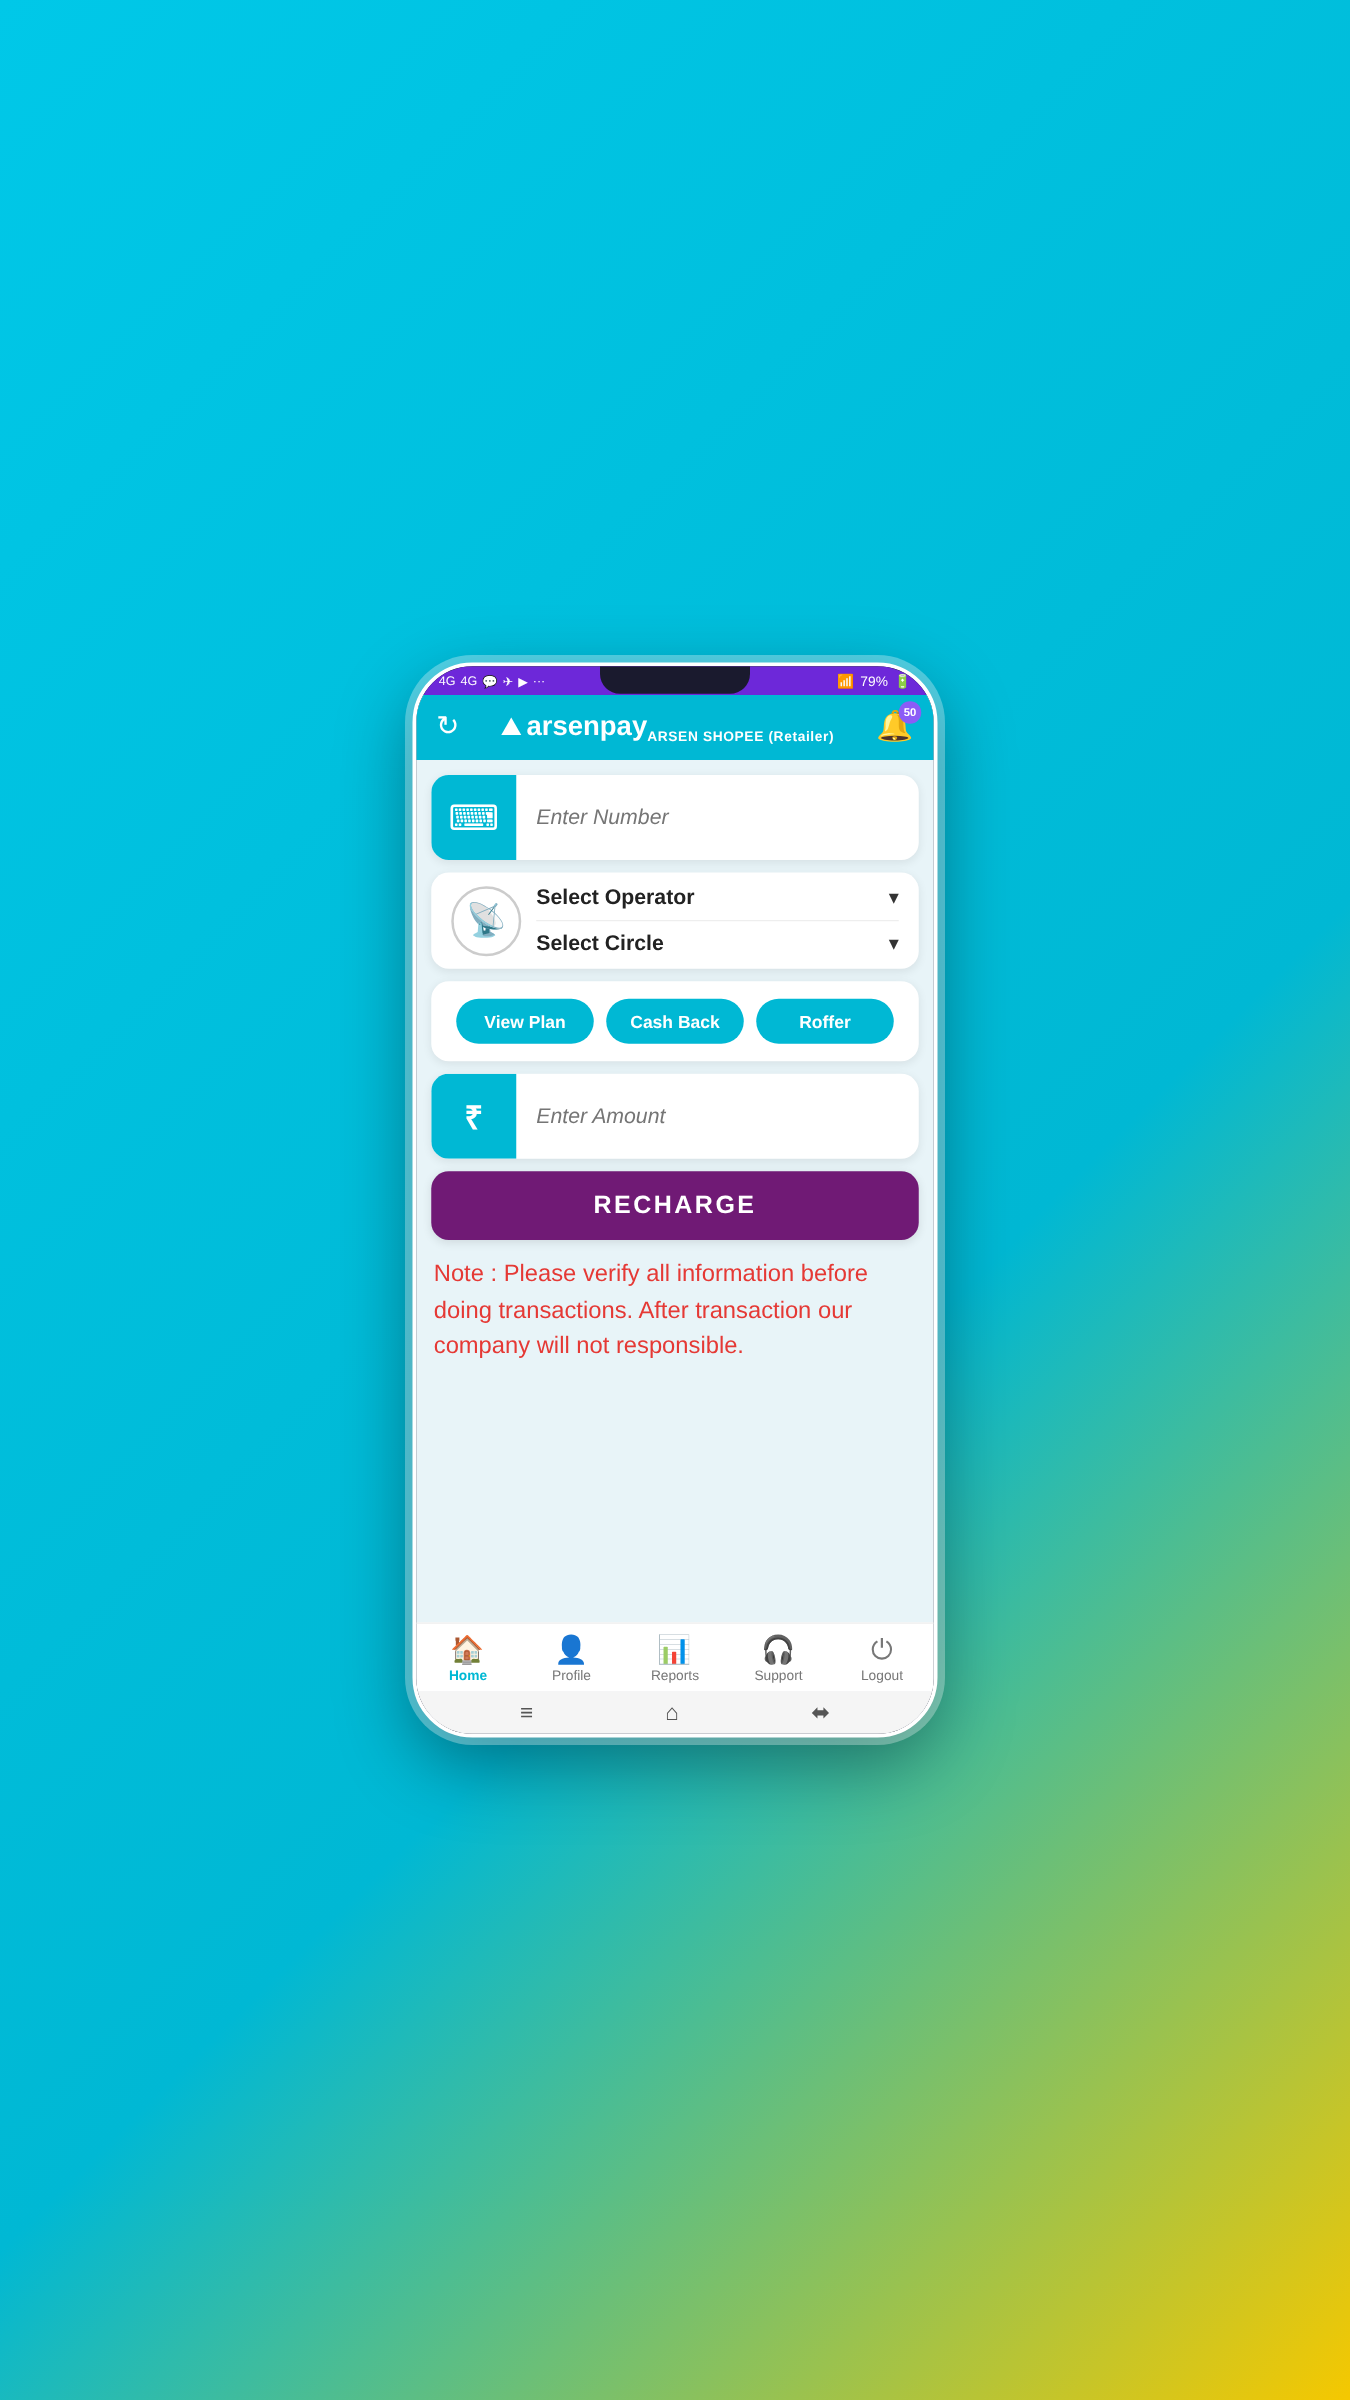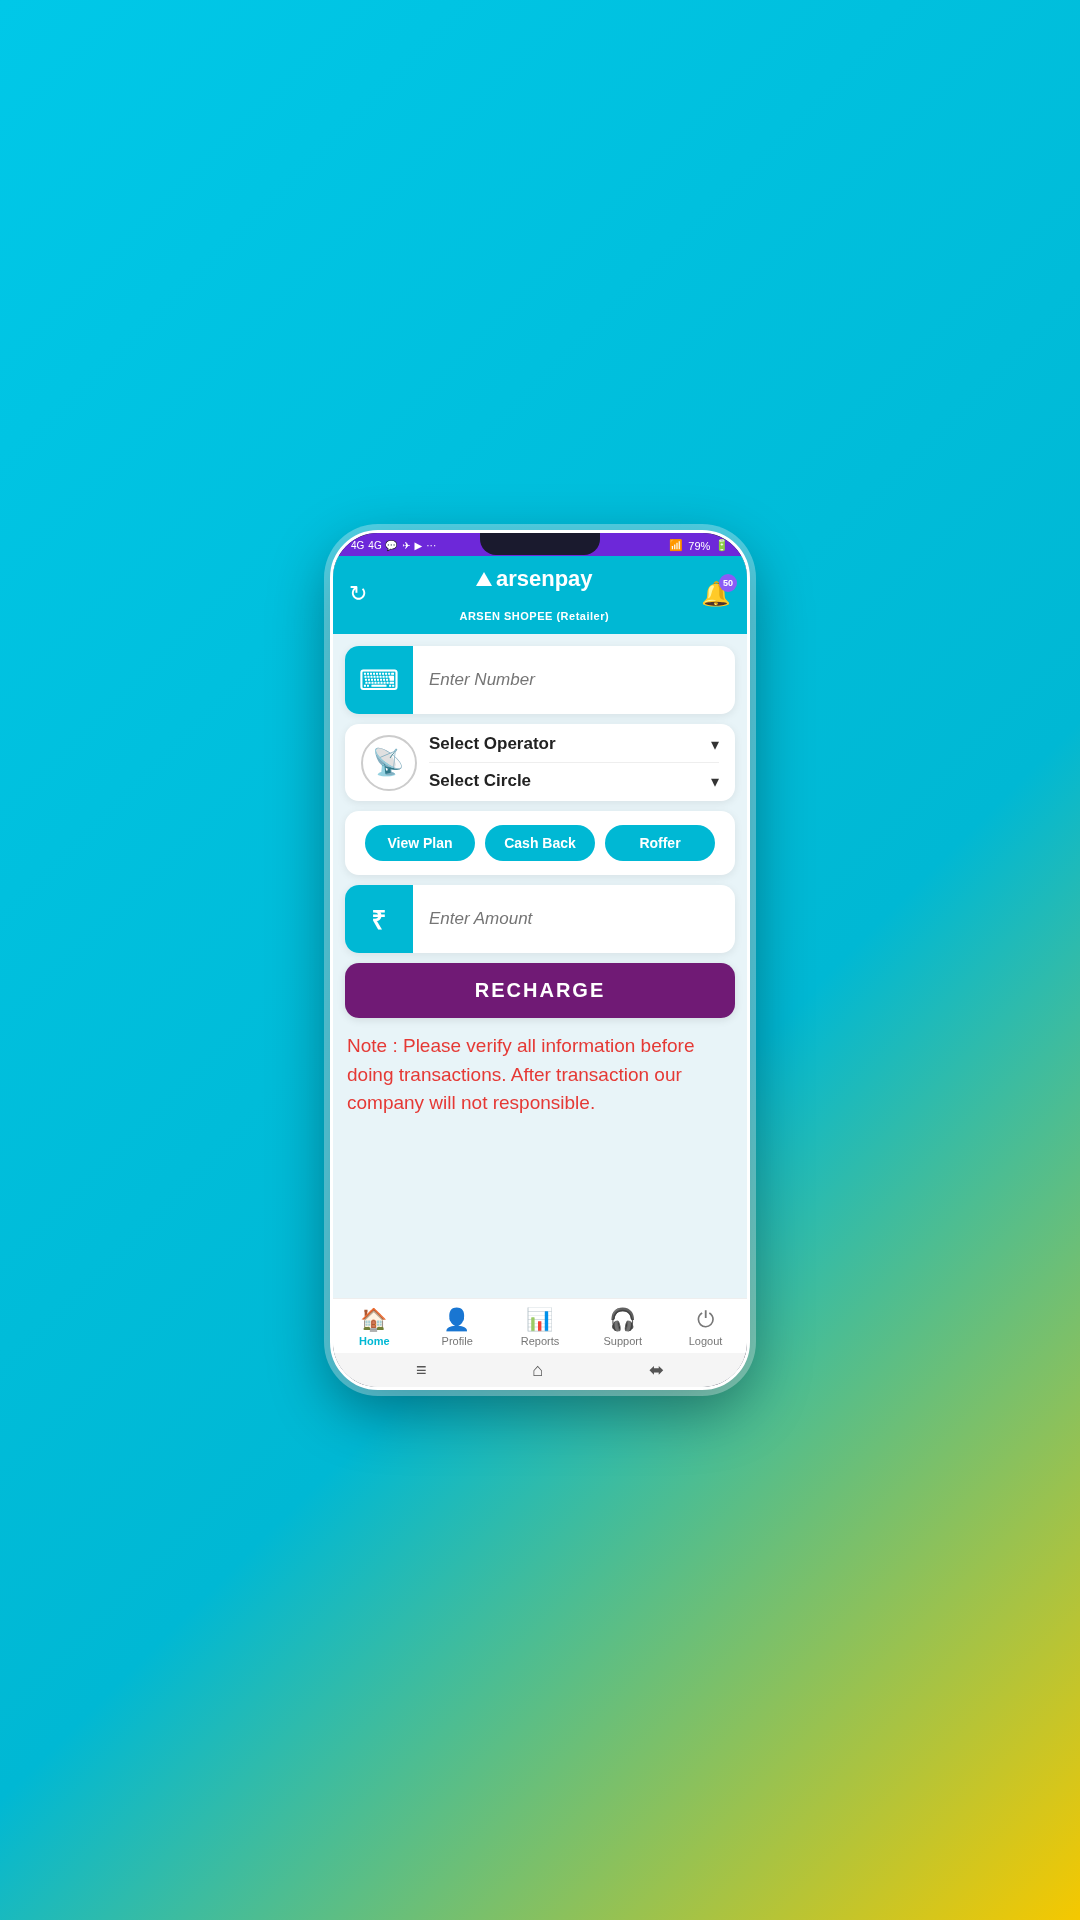--- a/index.html
+++ b/index.html
@@ -85,21 +85,21 @@
     }
 
     .header-refresh {
       color: #fff;
       font-size: 22px;
       cursor: pointer;
     }
 
     .header-logo {
       display: flex;
-      flex-direction: column;
+      flex-direction: row;
       align-items: center;
     }
 
     .logo-text {
       color: #fff;
       font-size: 22px;
       font-weight: bold;
       display: flex;
       align-items: center;
       gap: 4px;

